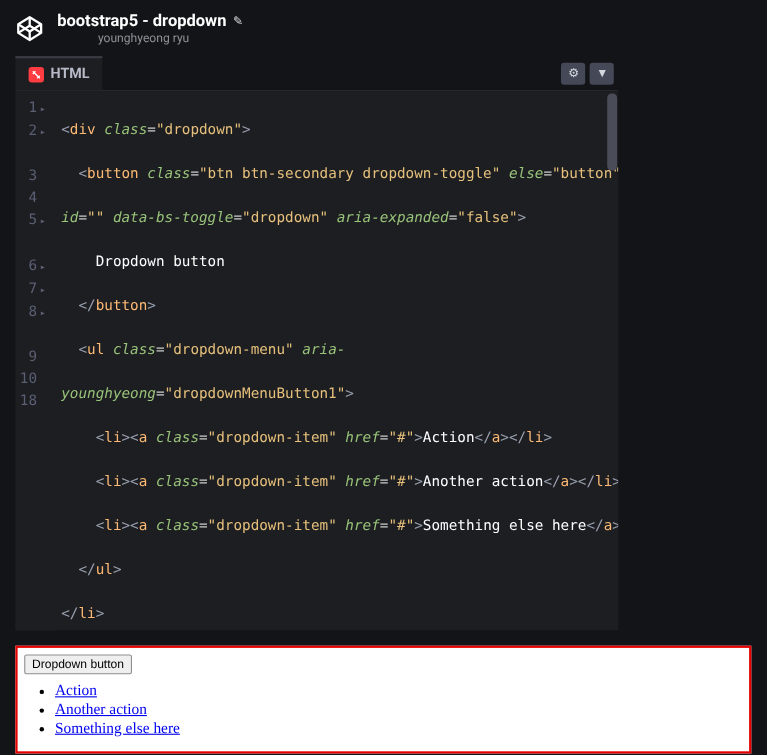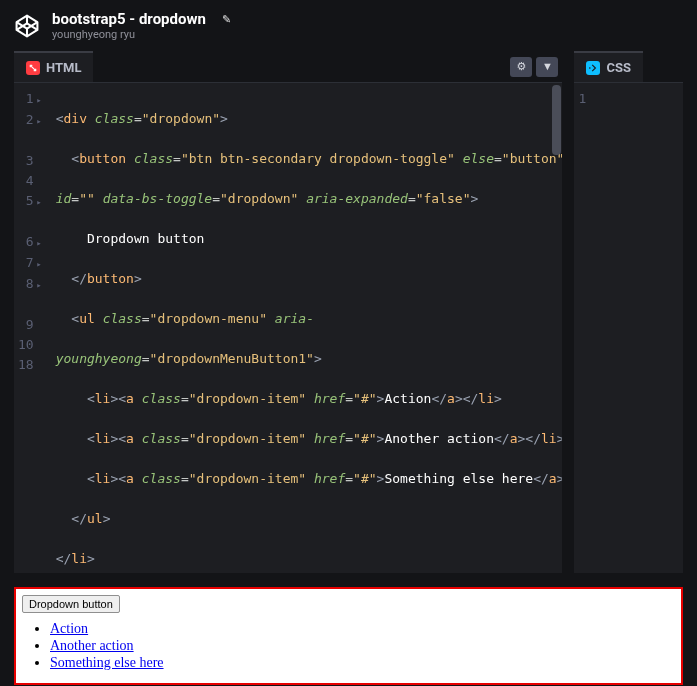--- a/index.html
+++ b/index.html
@@ -18,24 +18,24 @@
     gap: 12px;
   }
   .logo {
     width: 26px;
     height: 26px;
     display: flex;
     align-items: center;
     justify-content: center;
   }
   .title-block { display: flex; flex-direction: column; }
-  .title-row { display: flex; align-items: center; gap: 16px; }
+  .title-row { display: flex; align-items: center; gap: 6px; }
   .pen-title { font-size: 15px; font-weight: 700; color: #fff; }
   .pencil { font-size: 11px; opacity: 0.85; }
-  .author { font-size: 11px; color: #8f9099; }
+  .author { font-size: 11px; color: #8f9099; margin-left: 37px; }
   .panels { display: flex; gap: 12px; padding: 0 14px; }
   .panel-html { flex: 0 0 544px; }
   .panel-css { flex: 1; }
   .panel-header {
     height: 32px;
     display: flex;
     align-items: center;
     position: relative;
     border-bottom: 1px solid #2c2f36;
   }
@@ -216,38 +216,20 @@
 <span class="code-line">    <span class="t-punc">&lt;</span><span class="t-tag">li</span><span class="t-punc">&gt;&lt;</span><span class="t-tag">a</span> <span class="t-attr">class</span><span class="t-eq">=</span><span class="t-val">"dropdown-item"</span> <span class="t-attr">href</span><span class="t-eq">=</span><span class="t-val">"#"</span><span class="t-punc">&gt;</span><span class="t-txt">Something else here</span><span class="t-punc">&lt;/</span><span class="t-tag">a</span><span class="t-punc">&gt;</span></span>
 <span class="code-line">  <span class="t-punc">&lt;/</span><span class="t-tag">ul</span><span class="t-punc">&gt;</span></span>
 <span class="code-line"><span class="t-punc">&lt;/</span><span class="t-tag">li</span><span class="t-punc">&gt;</span></span>
 
 
       </div>
       <div class="scrollbar-v"></div>
     </div>
   </div>
 
-  <div class="panel-css">
-    <div class="panel-header">
-      <div class="panel-tab">
-        <span class="tab-icon css-ic">
-          <svg width="8" height="8" viewBox="0 0 10 10">
-              <path d="M4 1 L8 5 L4 9 M1 4 L1 6" stroke="#1d1e22" stroke-width="1.5" fill="none"></path>
-            </svg>
-        </span>
-        <span>CSS</span>
-      </div>
-    </div>
-    <div class="editor">
-      <div class="gutter">
-        <div><span>1</span></div>
-      </div>
-      <div class="code"></div>
-    </div>
-  </div>
 </div>
 
 <div class="output-area">
   <button class="out-btn">Dropdown button</button>
   <ul class="out-list">
     <li><a class="out-link">Action</a></li>
     <li><a class="out-link">Another action</a></li>
     <li><a class="out-link">Something else here</a></li>
   </ul>
 </div>

